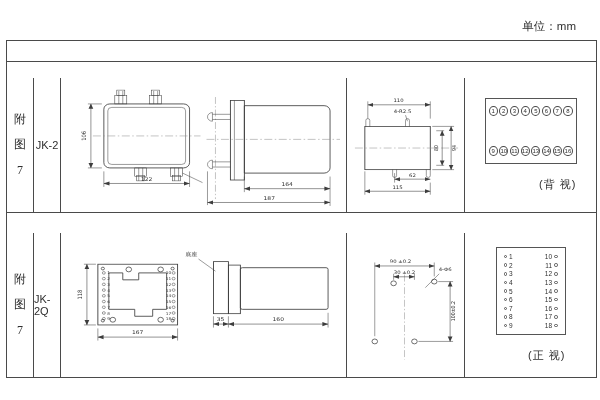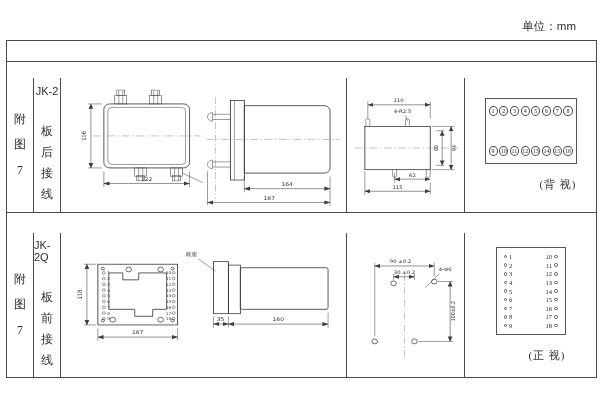--- a/index.html
+++ b/index.html
@@ -5,21 +5,21 @@
   * { margin:0; padding:0; box-sizing:border-box; }
   html,body { width:600px; height:400px; }
   .page { position:relative; width:600px; height:400px; background:#ffffff;
           font-family:"Liberation Sans","DejaVu Sans",sans-serif; color:#2f2f2f; }
   .unit { position:absolute; top:19px; right:24px; font-size:11.5px; }
   .tbl { position:absolute; left:6px; top:40px; right:3px; bottom:22px;
          display:grid; grid-template-columns:27px 27px 286px 118px 1fr;
          grid-template-rows:17px 155px 1fr; border:1px solid #4a4a4a; background:#fff; }
   .cell { position:relative; border-right:1px solid #4a4a4a; border-bottom:1px solid #4a4a4a;
           display:flex; align-items:center; justify-content:center; overflow:hidden;margin-top:20px; }
-  .c-last { border-right:none;font-family:Liberation Serif, serif; }
+  .c-last { border-right:none; }
   .r-last { border-bottom:none; }
   .hc { font-size:11px; white-space:nowrap; }
   .vtext { width:15px; word-break:break-all; text-align:center; font-size:12px; line-height:1.75;font-family:Liberation Serif, serif; }
   .figno { line-height:2.1; }
   .structure { display:flex; flex-direction:column; align-items:center; gap:24px; }
   .model { font-size:11px; }
   svg.draw { position:absolute; inset:0; width:100%; height:100%; }
   svg text { font-size:6px; fill:#2f2f2f; text-anchor:middle; font-family:"DejaVu Sans",sans-serif; }
   text.ts { text-anchor:start; }  text.te { text-anchor:end; }
   text.f4 { font-size:4.3px; }    text.f5 { font-size:5.4px; }
@@ -64,21 +64,20 @@
     <div class="cell hc">安装开孔尺寸图</div>
     <div class="cell hc c-last">端子图</div>
 
     <div class="cell">
       <div class="vtext figno">附图7</div>
     </div>
 
     <div class="cell">
       <div class="structure">
         <div class="model">JK-2</div>
-        <div class="vtext">板后接线</div>
       </div>
     </div>
 
     <div class="cell">
       <svg class="draw" viewBox="0 0 286 155" preserveAspectRatio="none">
 
         <g>
           <rect class="ln" x="43" y="30" width="86" height="74" rx="6"></rect>
           <rect class="thin" x="47" y="34" width="78" height="66" rx="4"></rect>
 
@@ -212,21 +211,20 @@
       </div>
     </div>
 
     <div class="cell r-last">
       <div class="vtext figno">附图7</div>
     </div>
 
     <div class="cell r-last">
       <div class="structure">
         <div class="model">JK-2Q</div>
-        <div class="vtext">板前接线</div>
       </div>
     </div>
 
     <div class="cell r-last">
       <svg class="draw" viewBox="0 0 286 166" preserveAspectRatio="none">
 
         <g>
           <rect class="ln" x="37" y="36" width="80" height="70"></rect>
           <path class="ln" d="M48,46 h14 v8 h16 v-8 h28 v42 h-14 v8 h-18 v-8 h-26 z"></path>
           <g class="hole">

